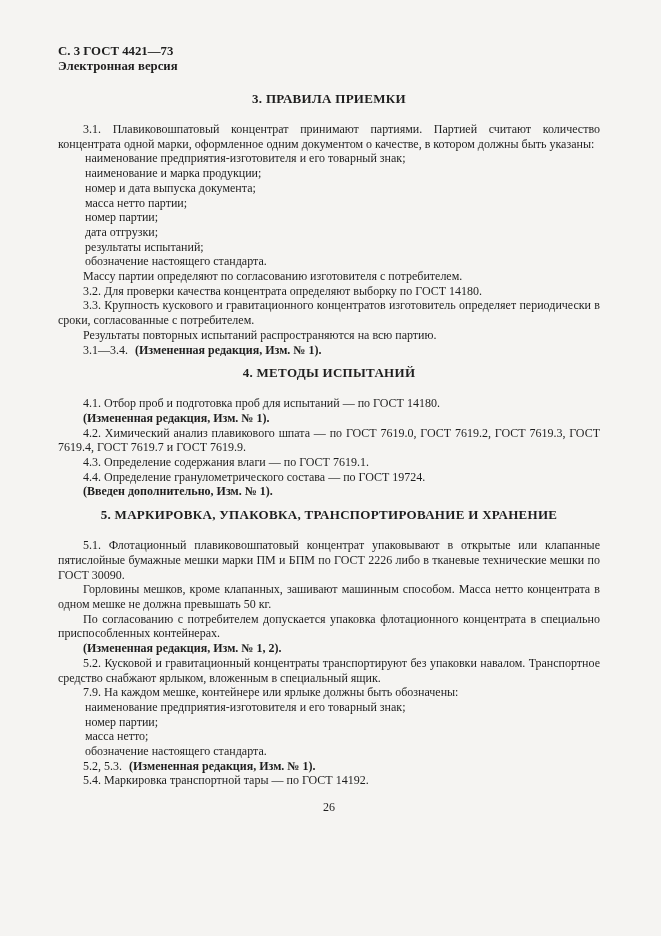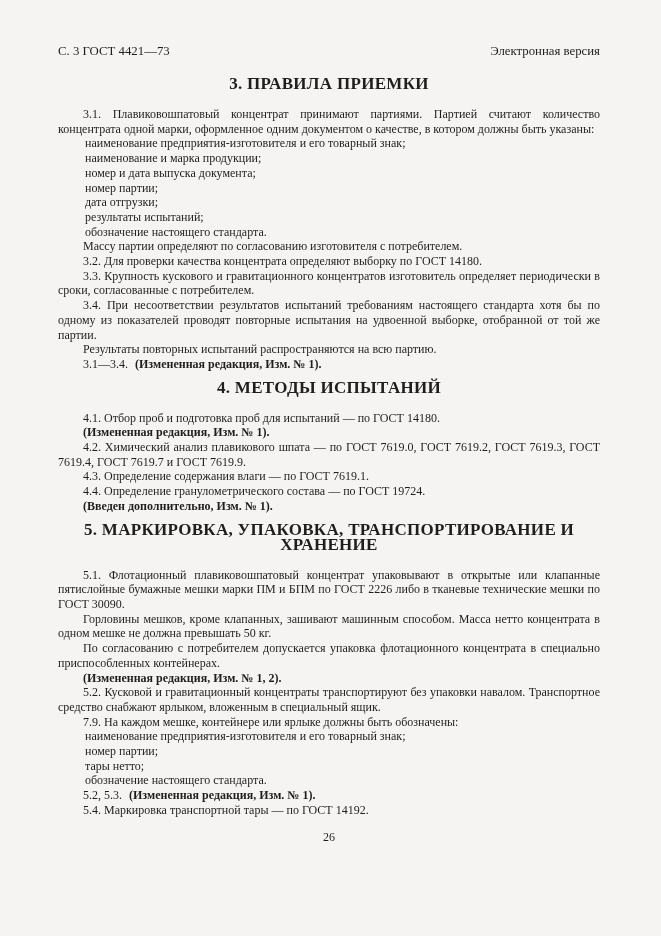--- a/index.html
+++ b/index.html
@@ -12,31 +12,32 @@
   }
   .page {
     position: relative;
     width: 661px; height: 936px;
     box-sizing: border-box;
     padding: 44px 61px 0 58px;
     overflow: hidden;
   }
   .hdr {
     display: flex;
-    justify-content: space-between;
+    justify-content: center;
     align-items: baseline;
-    font-weight: normal;
+    font-weight: bold;
     font-size: 12.8px;
     line-height: 15px;
+    flex-direction: column;
   }
   .sec-title {
     margin: 16px;
     text-align: center;
     font-weight: bold;
-    font-size: 17px;
+    font-size: 13px;
     line-height: 15px;
     letter-spacing: 0.3px;
   }
   .t3 { margin-top: 17px; }
   .t4 { margin-top: 8px; }
   .t5 { margin-top: 8px; }
   .body3 { margin-top: 6px; }
   .body4 { margin-top: 9px; }
   .body5 { margin-top: 12px; }
   p.p, p.li, p.pb {
@@ -66,28 +67,28 @@
     <span>Электронная версия</span>
   </div>
 
   <section>
     <h2 class="sec-title t3">3. ПРАВИЛА ПРИЕМКИ</h2>
     <div class="body3">
       <p class="p">3.1. Плавиковошпатовый концентрат принимают партиями. Партией считают количество концентрата одной марки, оформленное одним документом о качестве, в котором должны быть указаны:</p>
       <p class="li">наименование предприятия-изготовителя и его товарный знак;</p>
       <p class="li">наименование и марка продукции;</p>
       <p class="li">номер и дата выпуска документа;</p>
+      <p class="li">масса нетто партии;</p>
       <p class="li">номер партии;</p>
       <p class="li">дата отгрузки;</p>
       <p class="li">результаты испытаний;</p>
       <p class="li">обозначение настоящего стандарта.</p>
       <p class="p">Массу партии определяют по согласованию изготовителя с потребителем.</p>
       <p class="p">3.2. Для проверки качества концентрата определяют выборку по ГОСТ 14180.</p>
       <p class="p">3.3. Крупность кускового и гравитационного концентратов изготовитель определяет периодически в сроки, согласованные с потребителем.</p>
-      <p class="p">3.4. При несоответствии результатов испытаний требованиям настоящего стандарта хотя бы по одному из показателей проводят повторные испытания на удвоенной выборке, отобранной от той же партии.</p>
       <p class="p">Результаты повторных испытаний распространяются на всю партию.</p>
       <p class="p"><span class="pref">3.1—3.4.</span><b>(Измененная редакция, Изм. № 1).</b></p>
     </div>
   </section>
 
   <section>
     <h2 class="sec-title t4">4. МЕТОДЫ ИСПЫТАНИЙ</h2>
     <div class="body4">
       <p class="p">4.1. Отбор проб и подготовка проб для испытаний — по ГОСТ 14180.</p>
       <p class="pb">(Измененная редакция, Изм. № 1).</p>
@@ -102,21 +103,21 @@
     <h2 class="sec-title t5">5. МАРКИРОВКА, УПАКОВКА, ТРАНСПОРТИРОВАНИЕ И ХРАНЕНИЕ</h2>
     <div class="body5">
       <p class="p">5.1. Флотационный плавиковошпатовый концентрат упаковывают в открытые или клапанные пятислойные бумажные мешки марки ПМ и БПМ по ГОСТ 2226 либо в тканевые технические мешки по ГОСТ 30090.</p>
       <p class="p">Горловины мешков, кроме клапанных, зашивают машинным способом. Масса нетто концентрата в одном мешке не должна превышать 50 кг.</p>
       <p class="p">По согласованию с потребителем допускается упаковка флотационного концентрата в специально приспособленных контейнерах.</p>
       <p class="pb">(Измененная редакция, Изм. № 1, 2).</p>
       <p class="p">5.2. Кусковой и гравитационный концентраты транспортируют без упаковки навалом. Транспортное средство снабжают ярлыком, вложенным в специальный ящик.</p>
       <p class="p">7.9. На каждом мешке, контейнере или ярлыке должны быть обозначены:</p>
       <p class="li">наименование предприятия-изготовителя и его товарный знак;</p>
       <p class="li">номер партии;</p>
-      <p class="li">тары нетто;</p>
+      <p class="li">масса нетто;</p>
       <p class="li">обозначение настоящего стандарта.</p>
       <p class="p"><span class="pref">5.2, 5.3.</span><b>(Измененная редакция, Изм. № 1).</b></p>
       <p class="p">5.4. Маркировка транспортной тары — по ГОСТ 14192.</p>
     </div>
   </section>
 
   <div class="footer">
     <span>26</span>
   </div>
 

